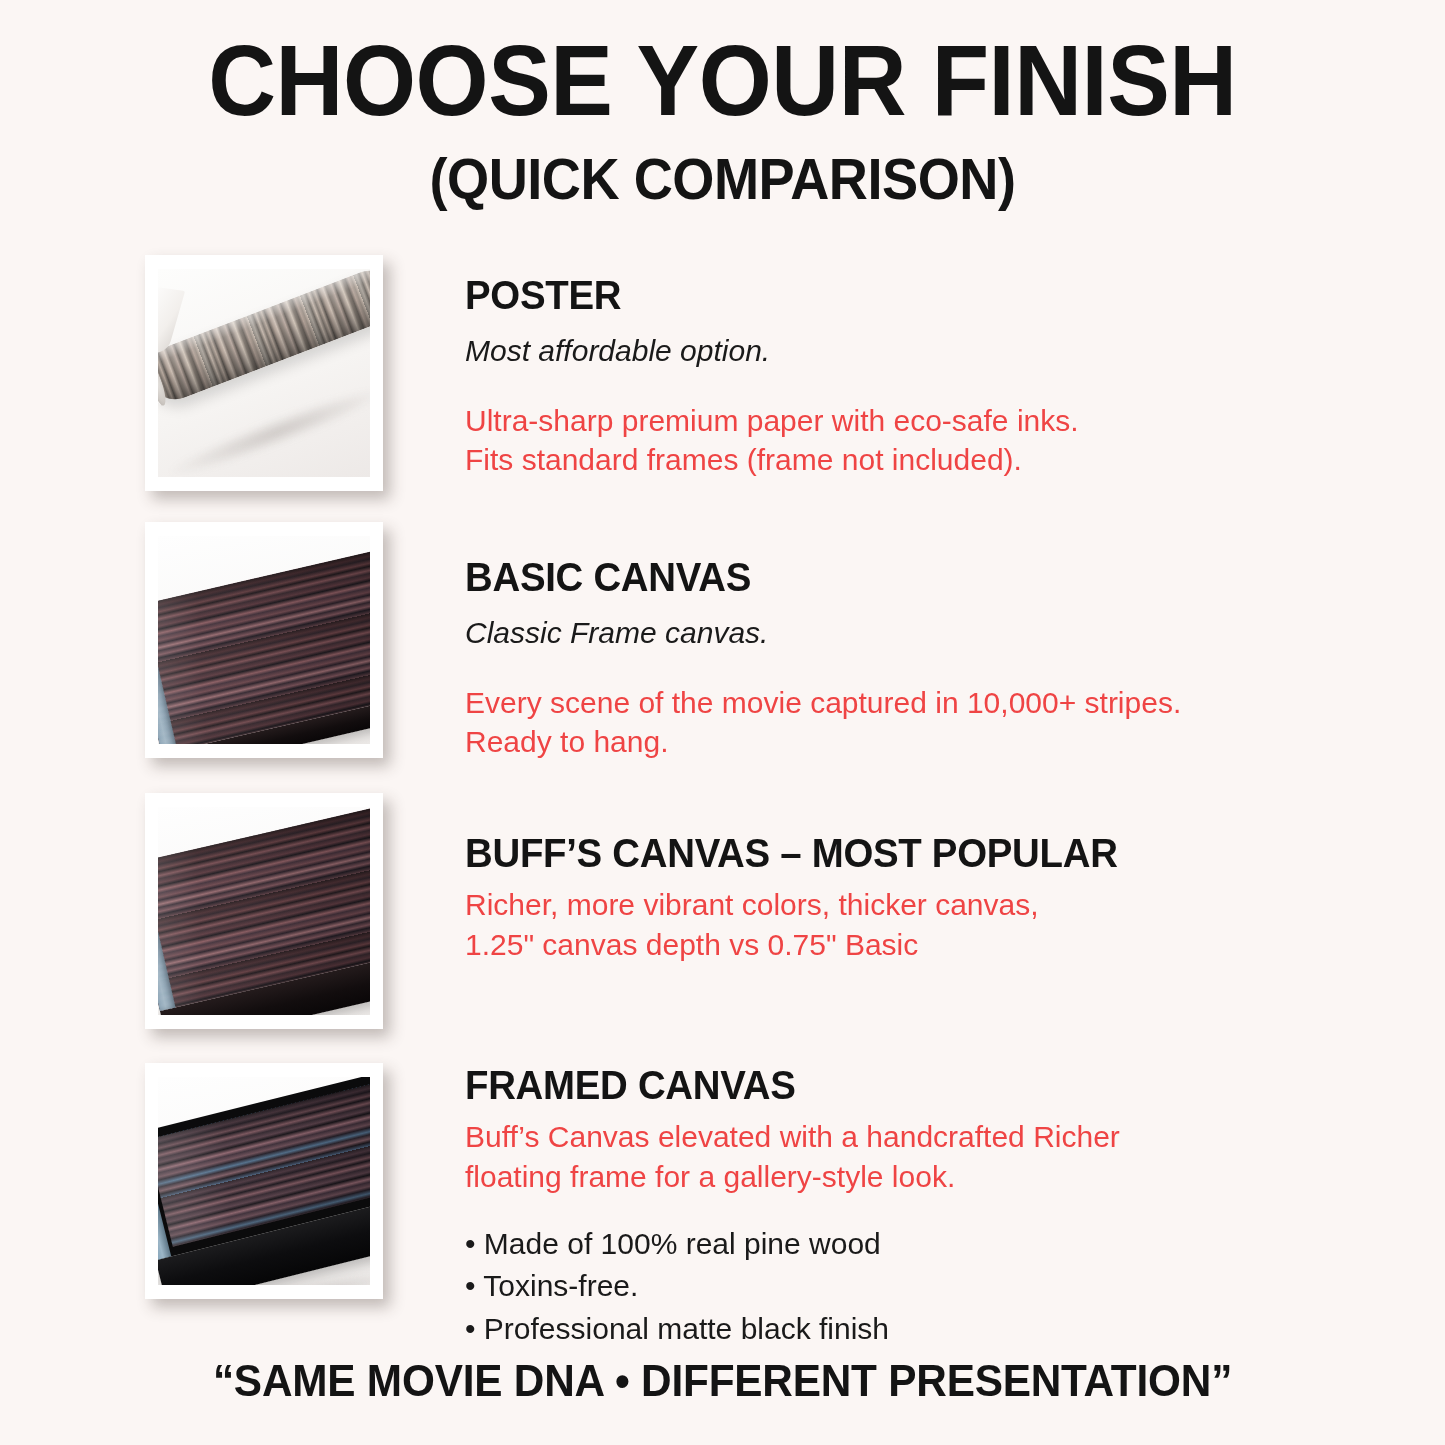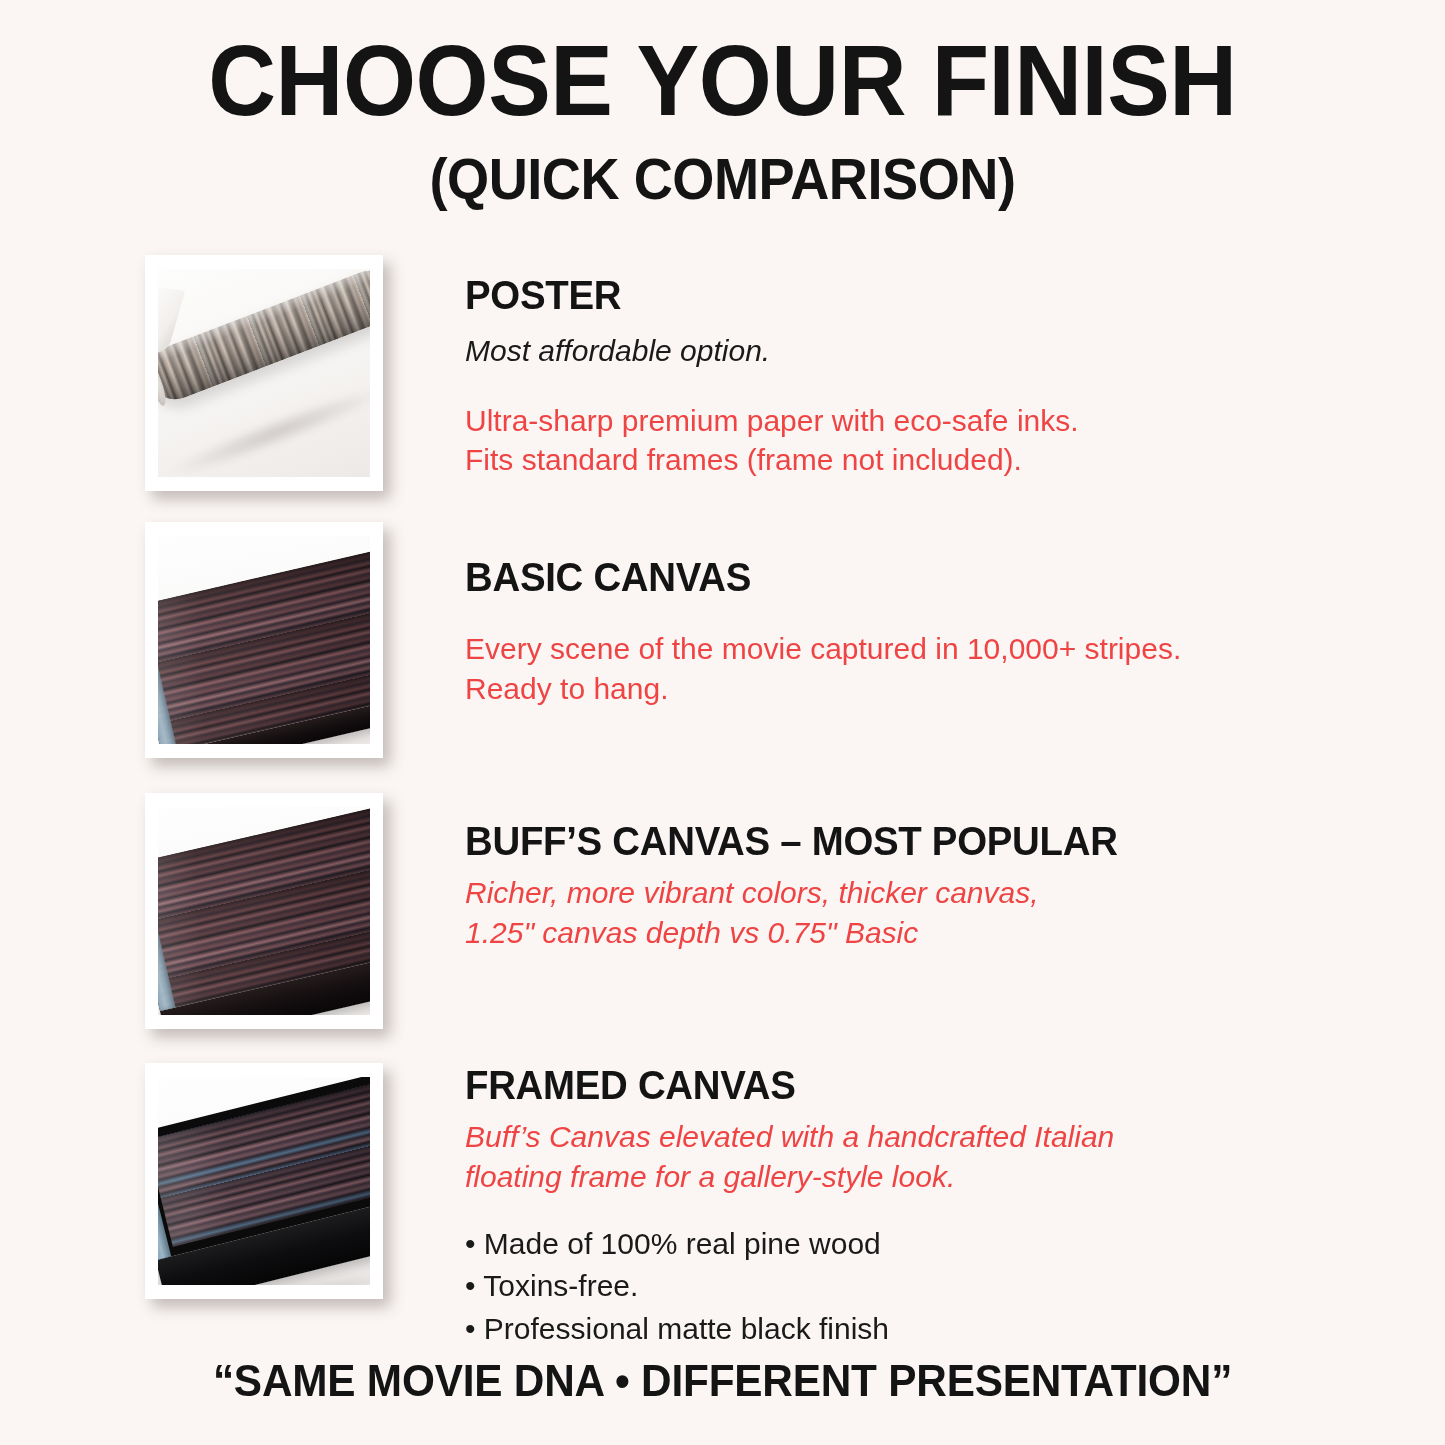--- a/index.html
+++ b/index.html
@@ -267,21 +267,21 @@
 
   
   .content {
     position: absolute;
     left: 465px;
     top: 0;
     width: 900px;
   }
   .content.pad-a { top: 18px; }
   .content.pad-b { top: 33px; }
-  .content.pad-c { top: 26px; }
+  .content.pad-c { top: 38px; }
   .content.pad-d { top: 0px; }
 
   .sec-title {
     font-size: 40px;
     font-weight: 700;
     letter-spacing: -0.3px;
     line-height: 1.1;
     white-space: nowrap;
     transform: scaleX(0.96);
     transform-origin: left center;
@@ -294,21 +294,21 @@
     color: #1a1a1a;
     font-style: italic;
   }
   .sec-body {
     font-size: 30px;
     font-weight: 400;
     line-height: 1.33;
     margin-top: 30px;
     color: #ef4444;
   }
-  .sec-body.tight { margin-top: 10px; font-style: italic; }
+  .sec-body.tight { margin-top: 10px; }
   .sec-body p { margin: 0; }
 
   .bullets {
     margin-top: 26px;
     font-size: 30px;
     line-height: 1.42;
     list-style: none;
     color: #1a1a1a;
   }
   .bullets li { padding-left: 0; }
@@ -368,20 +368,21 @@
             <div class="slab-face">
               <div class="slab-edge-left"></div>
             </div>
             <div class="slab-side"></div>
           </div>
         </div>
       </div>
     </div>
     <div class="content pad-b">
       <div class="sec-title">BASIC CANVAS</div>
+      <div class="sec-lead">Classic Frame canvas.</div>
       <div class="sec-body">
         <p>Every scene of the movie captured in 10,000+ stripes.</p>
         <p>Ready to hang.</p>
       </div>
     </div>
   </div>
 
   <div class="row row-3">
     <div class="card">
       <div class="card-inner">
@@ -415,21 +416,21 @@
               <div class="frame-art"></div>
             </div>
             <div class="frame-side"></div>
           </div>
         </div>
       </div>
     </div>
     <div class="content pad-d">
       <div class="sec-title">FRAMED CANVAS</div>
       <div class="sec-body tight">
-        <p>Buff’s Canvas elevated with a handcrafted Italian</p>
+        <p>Buff’s Canvas elevated with a handcrafted Richer</p>
         <p>floating frame for a gallery-style look.</p>
       </div>
       <ul class="bullets">
         <li>• Made of 100% real pine wood</li>
         <li>• Toxins-free.</li>
         <li>• Professional matte black finish</li>
       </ul>
     </div>
   </div>
 

